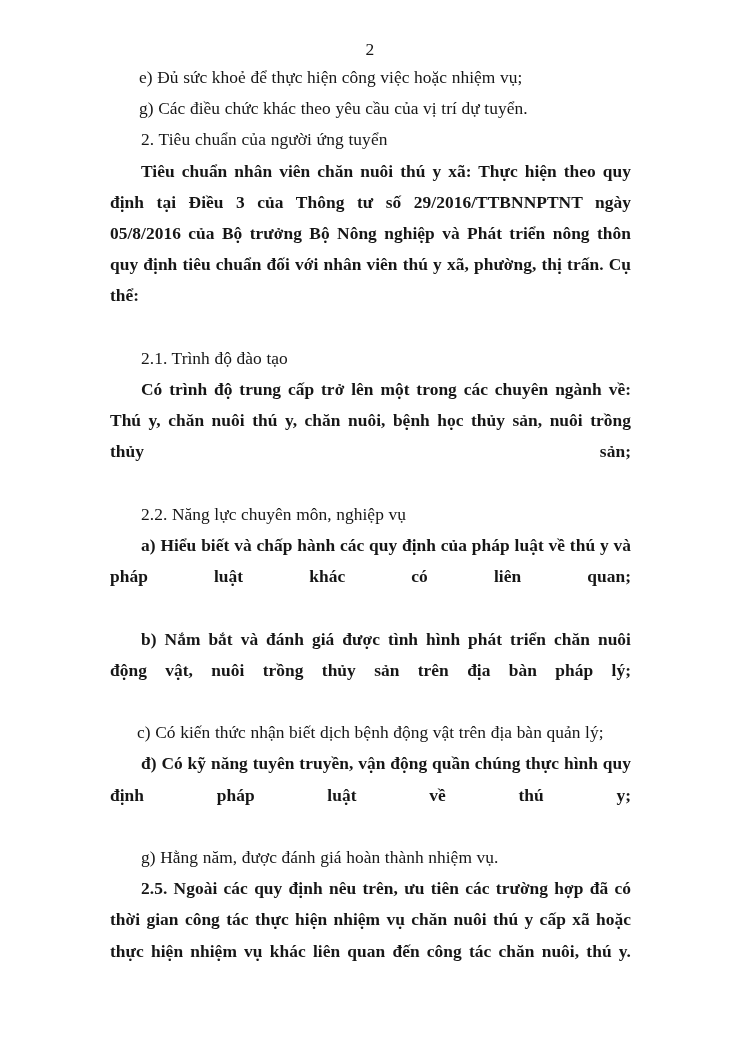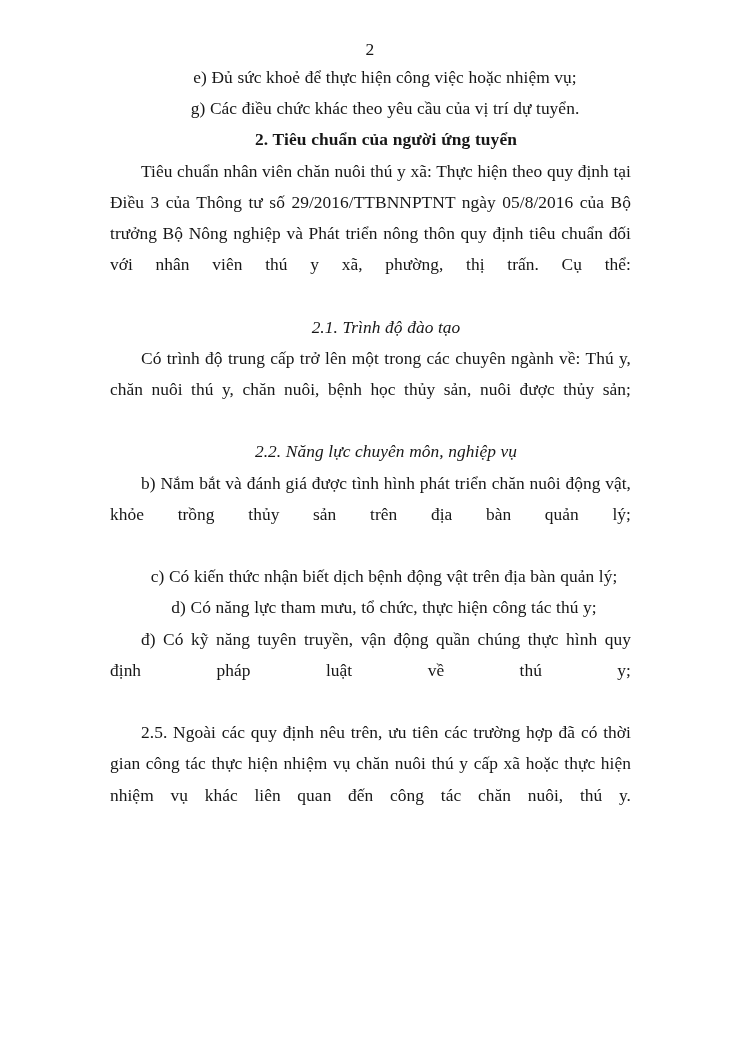--- a/index.html
+++ b/index.html
@@ -40,77 +40,79 @@
     position: absolute;
     top: 62px;
     left: 110px;
     width: 521px;
   }
 
   .para {
     margin: 0;
     font-size: 17.4px;
     line-height: 31.2px;
-    text-align: center;
+    text-align: left;
     letter-spacing: 0.05px;
     word-spacing: 0.2px;
   }
 
   
   .para.justify {
     text-align: justify;
     text-justify: inter-word;
+    font-weight: bold;
   }
   .para.justify::after {
     content: "";
     display: inline-block;
     width: 100%;
     height: 0;
   }
 
   
   .indent-1 { text-indent: 29px; }
   .indent-2 { text-indent: 31px; }
   .indent-3 { text-indent: 27px; }
 
-  .bold   { font-weight: bold; letter-spacing: 0.1px; }
-  .italic { font-style: italic; }
+  .bold   { font-weight: normal; letter-spacing: 0.1px; }
+  .italic { }
 </style>
 </head>
 <body>
 
 <div id="page">
 
   <div class="page-number">2</div>
 
   <div class="text-column">
 
     <p class="para indent-1">e) Đủ sức khoẻ để thực hiện công việc hoặc nhiệm vụ;</p>
 
     <p class="para indent-1">g) Các điều chức khác theo yêu cầu của vị trí dự tuyển.</p>
 
     <p class="para bold indent-2">2. Tiêu chuẩn của người ứng tuyển</p>
 
     <p class="para justify indent-2">Tiêu chuẩn nhân viên chăn nuôi thú y xã: Thực hiện theo quy định tại Điều 3 của Thông tư số 29/2016/TTBNNPTNT ngày 05/8/2016 của Bộ trưởng Bộ Nông nghiệp và Phát triển nông thôn quy định tiêu chuẩn đối với nhân viên thú y xã, phường, thị trấn. Cụ thể:</p>
 
     <p class="para italic indent-2">2.1. Trình độ đào tạo</p>
 
-    <p class="para justify indent-2">Có trình độ trung cấp trở lên một trong các chuyên ngành về: Thú y, chăn nuôi thú y, chăn nuôi, bệnh học thủy sản, nuôi được thủy sản;</p>
+    <p class="para justify indent-2">Có trình độ trung cấp trở lên một trong các chuyên ngành về: Thú y, chăn nuôi thú y, chăn nuôi, bệnh học thủy sản, nuôi trồng thủy sản;</p>
 
     <p class="para italic indent-2">2.2. Năng lực chuyên môn, nghiệp vụ</p>
 
+    <p class="para justify indent-2">a) Hiểu biết và chấp hành các quy định của pháp luật về thú y và pháp luật khác có liên quan;</p>
 
-    <p class="para justify indent-2">b) Nắm bắt và đánh giá được tình hình phát triển chăn nuôi động vật, khỏe trồng thủy sản trên địa bàn quản lý;</p>
+    <p class="para justify indent-2">b) Nắm bắt và đánh giá được tình hình phát triển chăn nuôi động vật, nuôi trồng thủy sản trên địa bàn pháp lý;</p>
 
     <p class="para indent-3">c) Có  kiến thức nhận biết dịch bệnh động vật trên địa bàn quản lý;</p>
 
-    <p class="para indent-3">d) Có năng lực tham mưu, tổ chức, thực hiện công tác thú y;</p>
 
     <p class="para justify indent-2">đ) Có kỹ năng tuyên truyền, vận động quần chúng thực hình quy định pháp luật về thú y;</p>
 
 
+    <p class="para indent-2">g) Hằng năm, được đánh giá hoàn thành nhiệm vụ.</p>
 
 
 
     <p class="para justify indent-2">2.5. Ngoài các quy định nêu trên, ưu tiên các trường hợp đã có thời gian công tác thực hiện nhiệm vụ chăn nuôi thú y cấp xã hoặc thực hiện nhiệm vụ khác liên quan đến công tác chăn nuôi, thú y.</p>
 
   </div>
 </div>
 
 </body></html>

